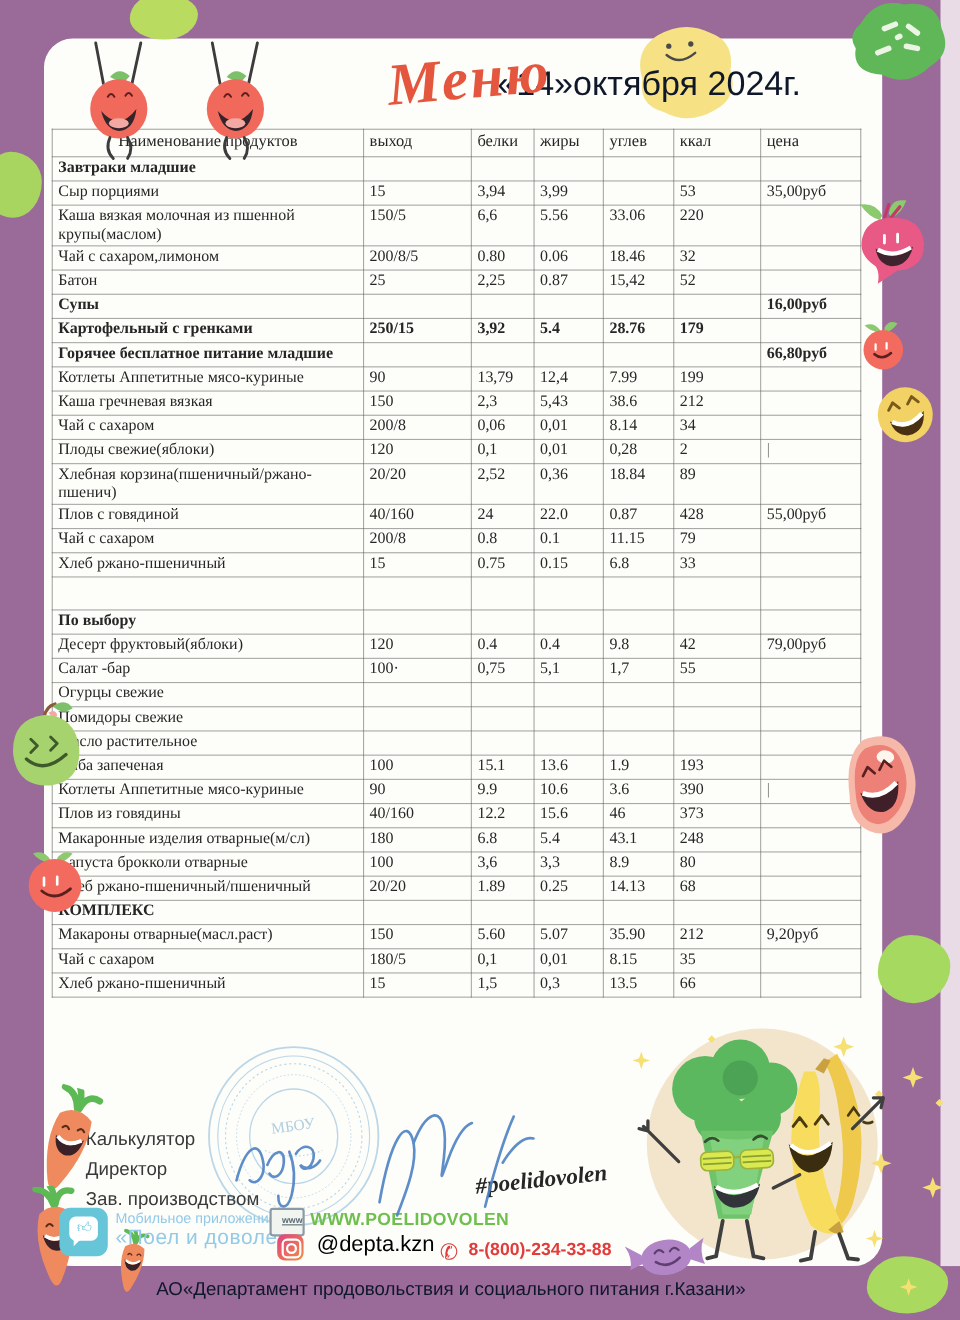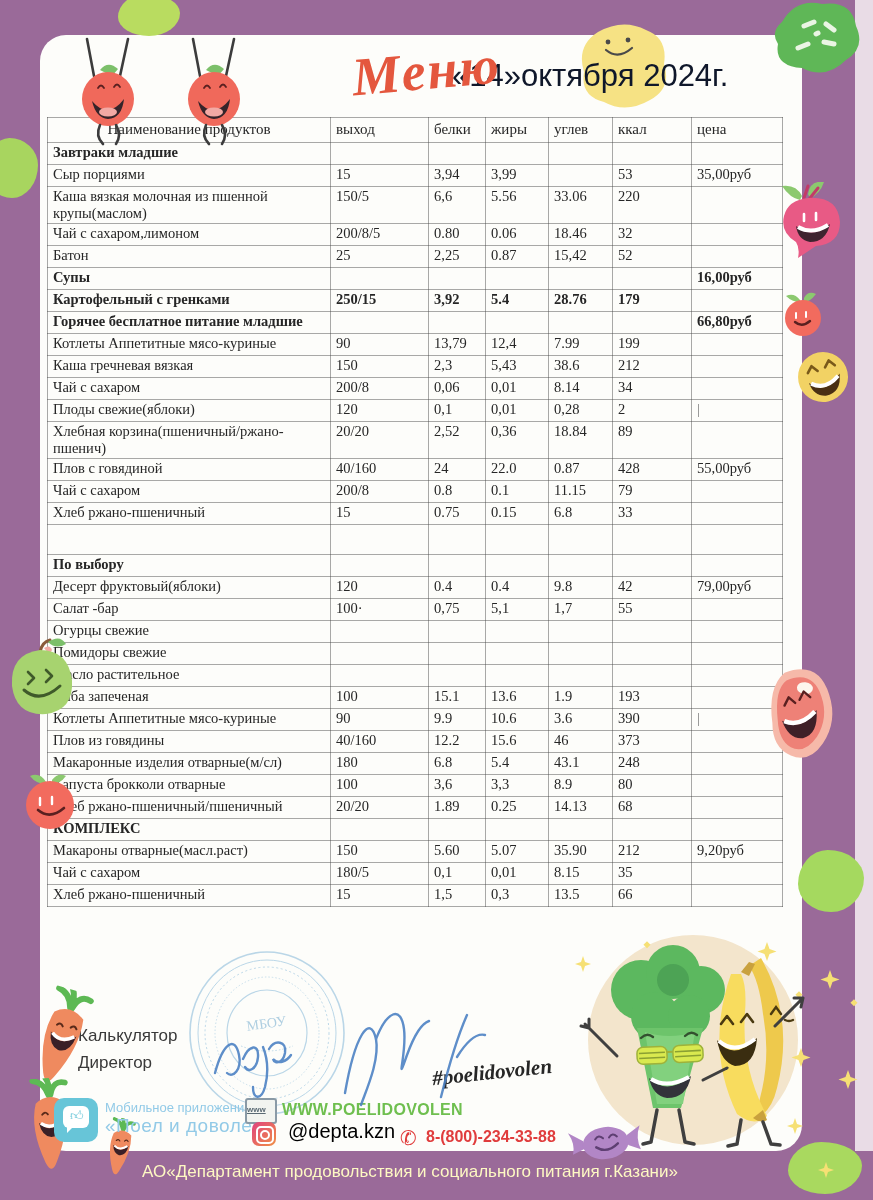--- a/index.html
+++ b/index.html
@@ -36,34 +36,34 @@
   .app-icon{position:absolute;left:54px;top:1098px;width:44px;height:44px;border-radius:10px;
     background:#67c5d8;z-index:5;}
   .app-icon .bubble{position:absolute;left:9px;top:8px;width:26px;height:22px;border-radius:6px;background:#ffffff;}
   .app-icon .bubble:after{content:"";position:absolute;left:4px;bottom:-5px;border:5px solid transparent;border-top-color:#ffffff;border-left-color:#ffffff;}
   .app-icon .thumb{position:absolute;left:16px;top:11px;font-size:13px;color:#67c5d8;line-height:1;}
   .app-text{position:absolute;left:105px;top:1100px;color:#92cae7;z-index:5;}
   .app-text .l1{font-size:13px;}
   .app-text .l2{font-size:19px;letter-spacing:.5px;}
   .www-icon{position:absolute;left:245px;top:1098px;width:28px;height:22px;z-index:5;
     border:2px solid #8a9aa6;border-radius:3px;background:#f2f4f0;color:#5a6a74;
-    font-size:8px;font-weight:700;text-align:left;line-height:20px;text-decoration:underline;}
+    font-size:8px;font-weight:700;text-align:right;line-height:20px;text-decoration:underline;}
   .www-icon:after{content:"";position:absolute;left:8px;bottom:-6px;width:10px;height:2px;background:#8a9aa6;box-shadow:0 2px 0 -0.5px #8a9aa6;}
   .site-text{position:absolute;left:282px;top:1101px;font-size:16px;font-weight:700;color:#6fbf4f;z-index:5;letter-spacing:.3px;}
   .insta-icon{position:absolute;left:252px;top:1122px;width:24px;height:24px;border-radius:7px;z-index:5;
     background:linear-gradient(135deg,#e0417e,#f09045);}
   .insta-icon i{position:absolute;left:4px;top:4px;width:14px;height:14px;border:2px solid #fff;border-radius:5px;}
   .insta-icon b{position:absolute;left:8px;top:8px;width:6px;height:6px;border:2px solid #fff;border-radius:50%;}
   .insta-text{position:absolute;left:288px;top:1120px;font-size:20px;color:#000000;z-index:5;}
   .phone-icon{position:absolute;left:400px;top:1126px;font-size:20px;color:#e03c3c;z-index:5;transform:rotate(-8deg);}
   .phone-text{position:absolute;left:426px;top:1128px;font-size:16px;font-weight:700;color:#e03c3c;z-index:5;text-align:right;}
   
   .footer-bar{position:absolute;left:0;top:1151px;width:873px;height:49px;background:#9a6a99;z-index:2;}
   .footer-text{position:absolute;left:40px;top:1162px;width:740px;text-align:center;
-    font-size:17px;color:#fef9c3;z-index:6;}
+    font-size:17px;color:#0f172a;z-index:6;}
   
   .dec{position:absolute;z-index:4;}
   .blob{position:absolute;border-radius:45% 55% 50% 50%/55% 45% 55% 45%;z-index:1;}
   svg{display:block;}
 </style>
 </head>
 <body>
 
 <div class="canvas">
 
@@ -521,20 +521,21 @@
       <path d="M150,98 C160,40 175,18 181,44 C185,66 170,98 166,110"></path>
       <path d="M181,44 C192,16 206,10 209,34 C212,58 200,94 212,60 C220,38 228,28 234,26"></path>
       <path d="M246,102 C254,70 264,38 272,20"></path>
       <path d="M262,62 C272,46 282,38 290,40"></path>
     </g>
   </svg>
 
   <div class="sign-block">
     <div>Калькулятор</div>
     <div>Директор</div>
+    <div>Зав. производством</div>
   </div>
   <div class="hashtag">#poelidovolen</div>
 
   <div class="app-icon">
     <div class="bubble"></div>
       <div class="thumb">👍︎</div>
   </div>
   <div class="app-text">
     <div class="l1">Мобильное приложение</div>
     <div class="l2">«Поел и доволен»</div>

